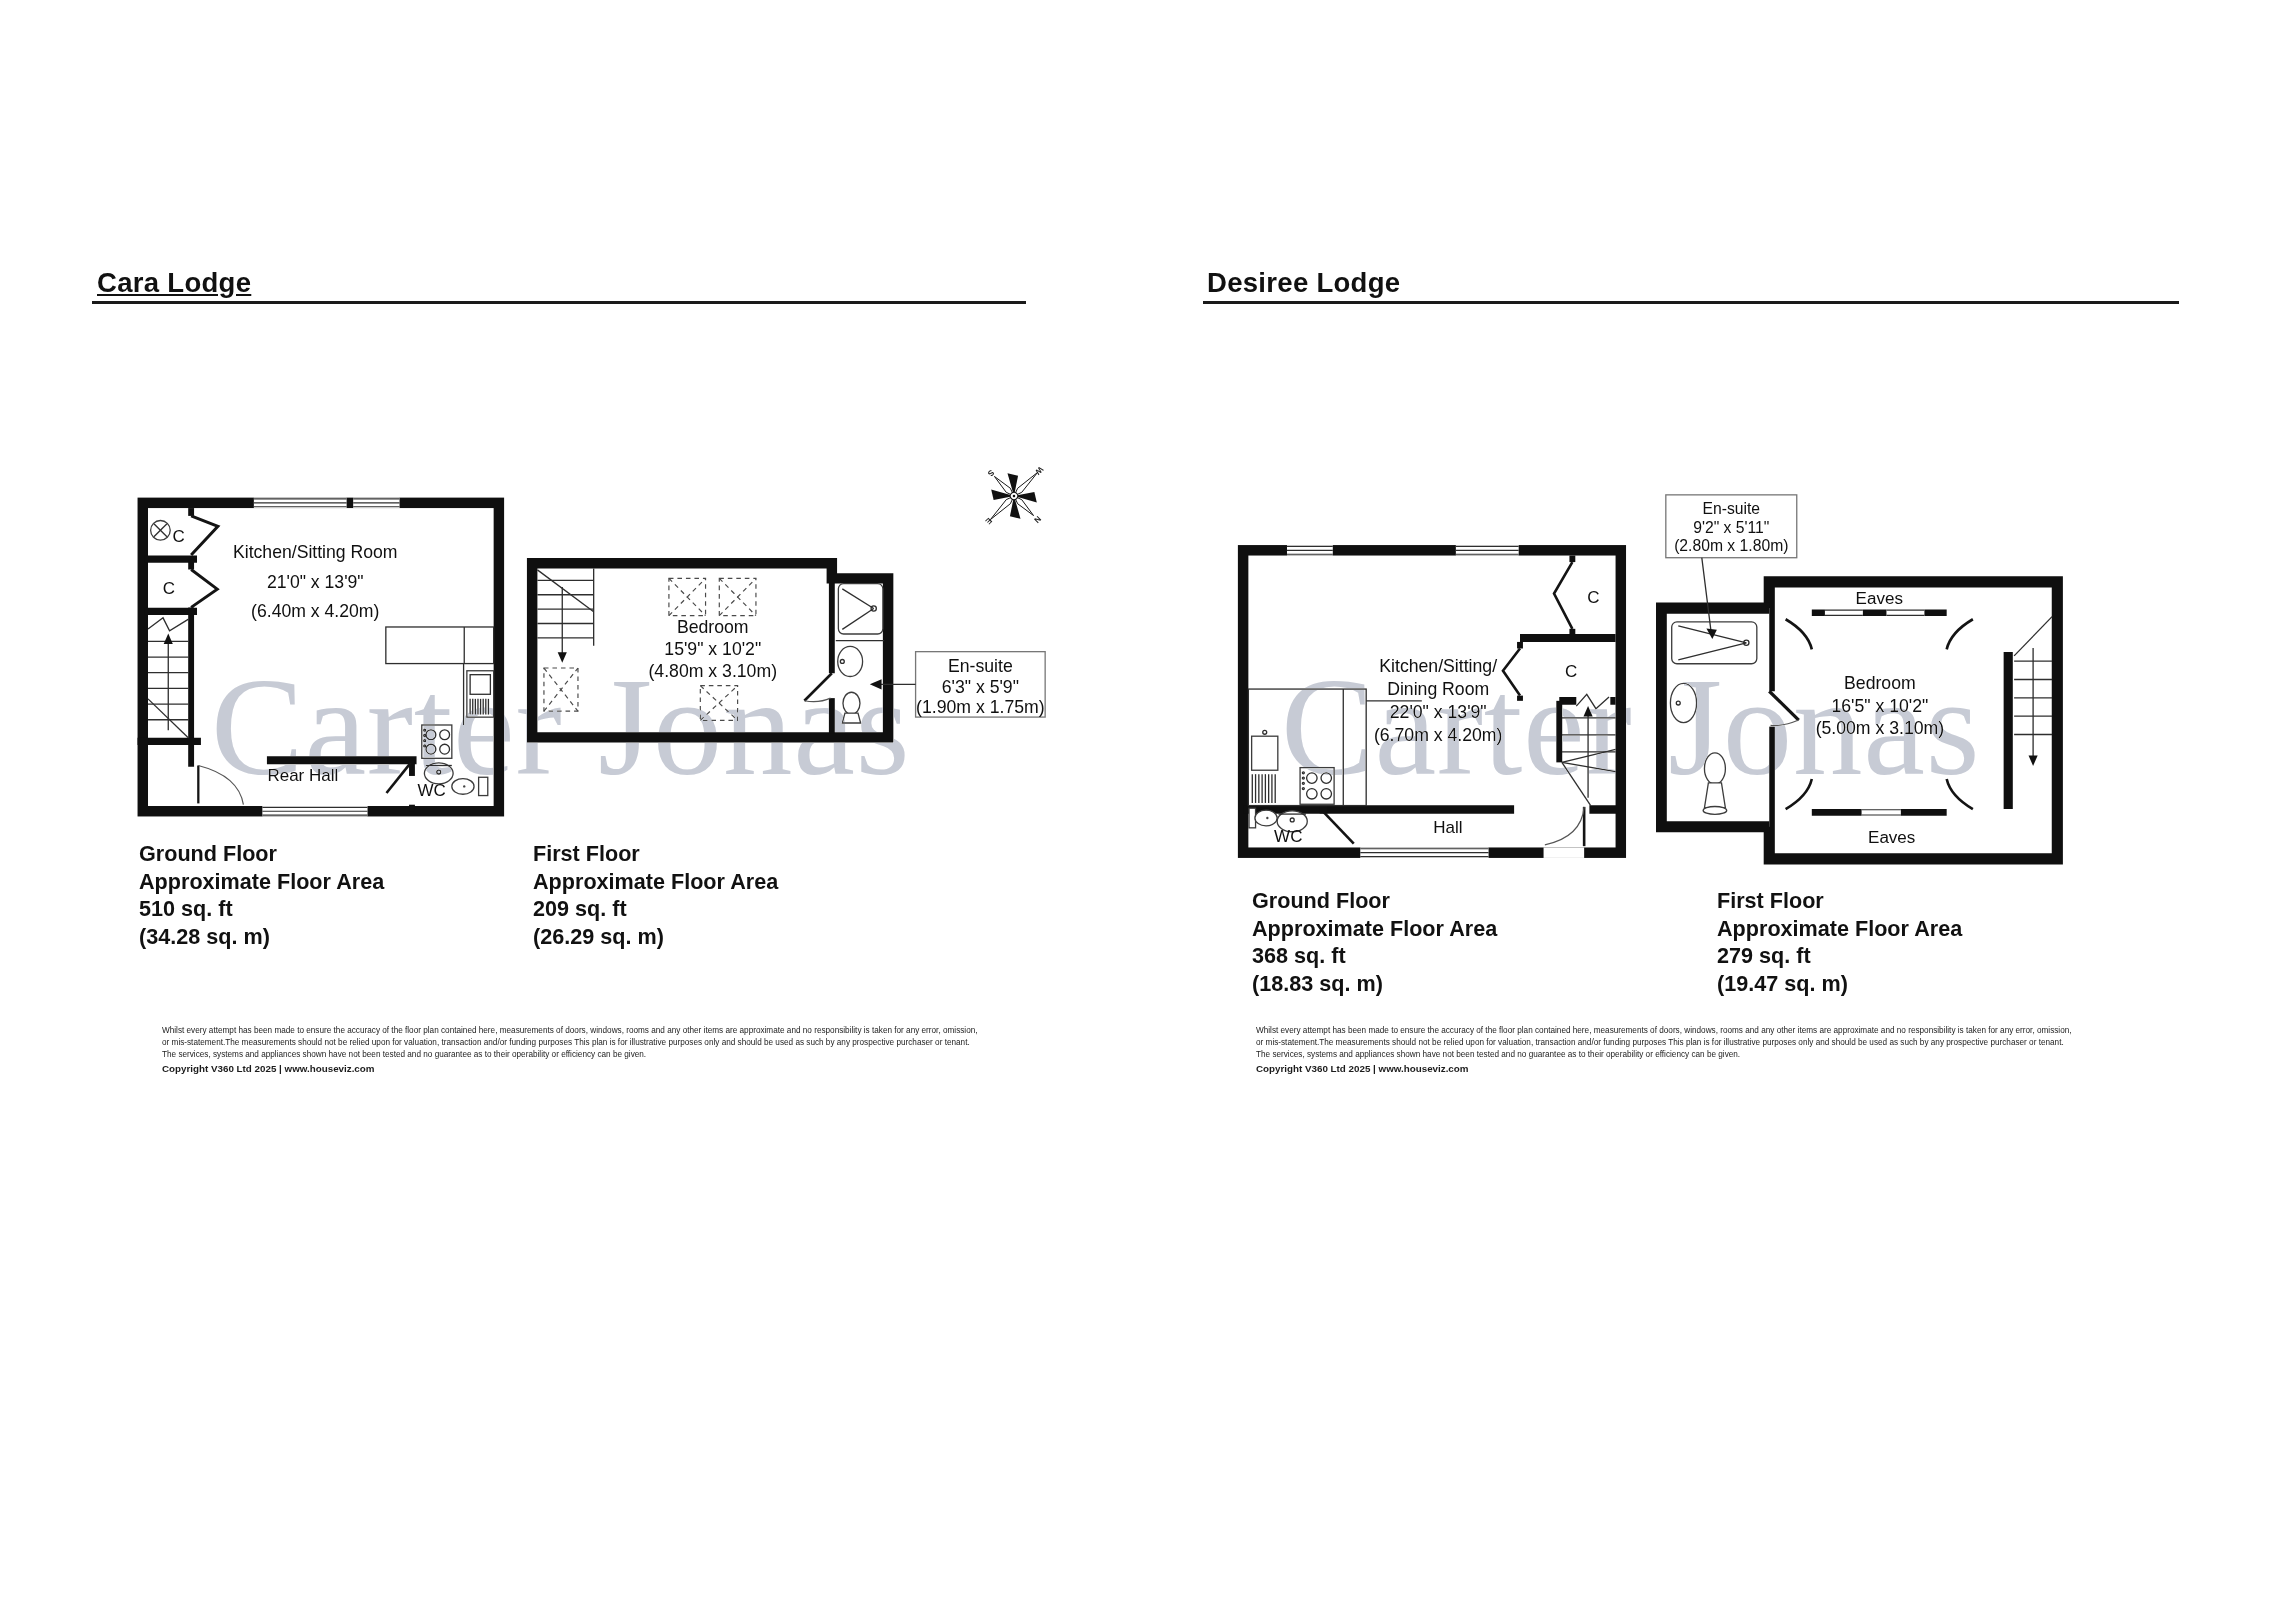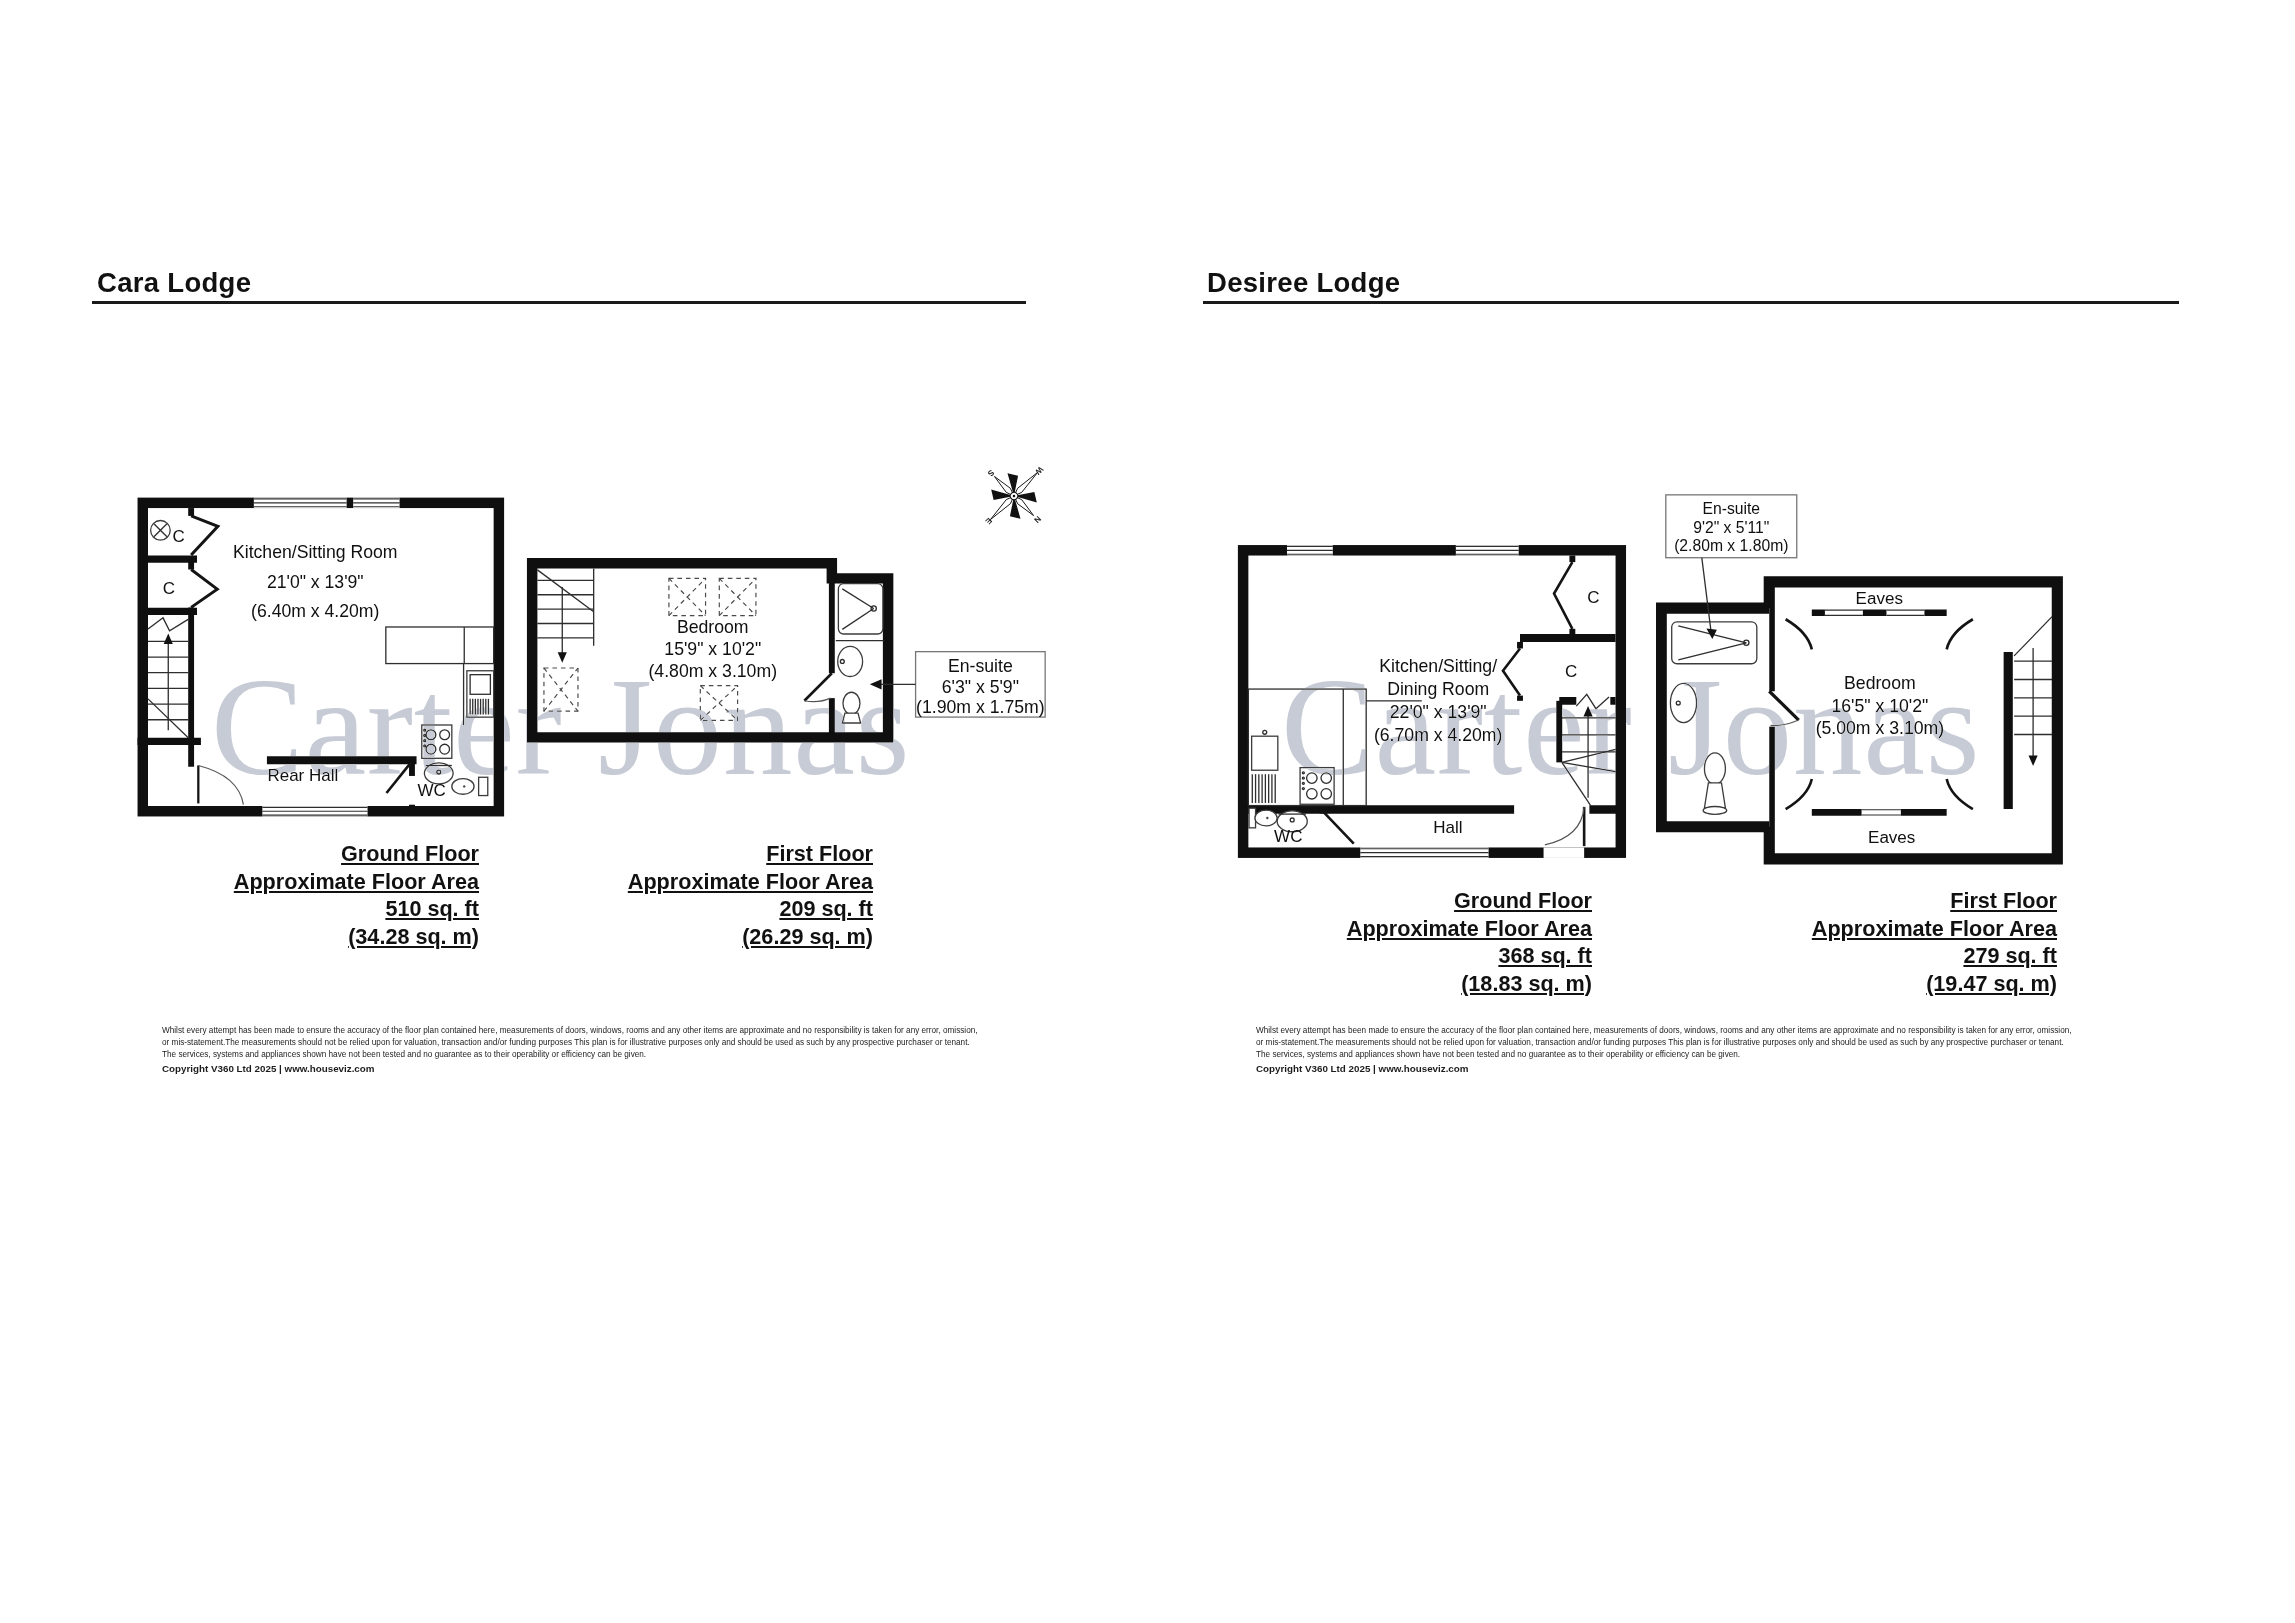--- a/index.html
+++ b/index.html
@@ -2,21 +2,21 @@
 <html style="font-size:10.5px"><head>
 <meta charset="utf-8">
 <style>
   html,body{margin:0;padding:0;background:#ffffff;}
   .page{
     position:relative;width:2295px;height:1623px;background:#ffffff;
     font-family:"Liberation Sans",sans-serif;overflow:hidden;color:#111;
   }
   .lodge-title{position:absolute;font-size:27.5px;font-weight:bold;letter-spacing:0.3px;white-space:nowrap;}
   .title-rule{position:absolute;height:2.6px;background:#1a1a1a;}
-  .area-block{position:absolute;width:340px;text-align:right;font-weight:bold;font-size:21.6px;line-height:27.5px;text-decoration:underline;}
+  .area-block{position:absolute;width:340px;text-align:left;font-weight:bold;font-size:21.6px;line-height:27.5px;}
   .disclaimer{position:absolute;width:870px;text-align:left;font-size:8.2px;line-height:12px;color:#1c1c1c;}
   .disclaimer .copyright{font-size:9.8px;font-weight:bold;margin-top:2px;}
   .plan{position:absolute;}
   .watermark{
     position:absolute;font-family:"Liberation Serif",serif;font-size:139px;
     color:#c7cbd5;white-space:nowrap;mix-blend-mode:darken;z-index:30;letter-spacing:0.7px;
   }
   svg .wall{stroke:#0f0f0f;fill:none;}
   svg .wall-fill{stroke:#0f0f0f;fill:#ffffff;}
   svg .thin{stroke:#2e2e2e;stroke-width:2;fill:none;}
@@ -29,21 +29,21 @@
   svg .room-label{font-size:27px;text-anchor:middle;}
   svg .tag{font-size:26px;text-anchor:middle;}
   svg .boxtxt{font-size:24px;text-anchor:middle;}
   svg .compass-letter{font-size:14px;font-weight:bold;text-anchor:middle;fill:#222;}
 </style>
 </head>
 <body>
 
 <div class="page">
 
-  <div class="lodge-title" style="left:97px;top:267px;">Cara Lodge</div>
+  <div class="lodge-title" style="left:97px;top:267px;text-decoration:underline;">Cara Lodge</div>
   <div class="title-rule" style="left:92px;top:301px;width:934px;"></div>
 
   <div class="lodge-title" style="left:1207px;top:267px;">Desiree Lodge</div>
   <div class="title-rule" style="left:1203px;top:301px;width:976px;"></div>
 
   <div class="plan" style="left:976px;top:458px;width:76px;height:76px;">
     <svg viewBox="0 0 132 132" width="76" height="76">
       <g transform="rotate(135 66 66)">
         <polygon points="66,66 86,30 96,46" fill="#111"></polygon>
         <polygon points="66,66 96,86 86,102" fill="#111"></polygon>

